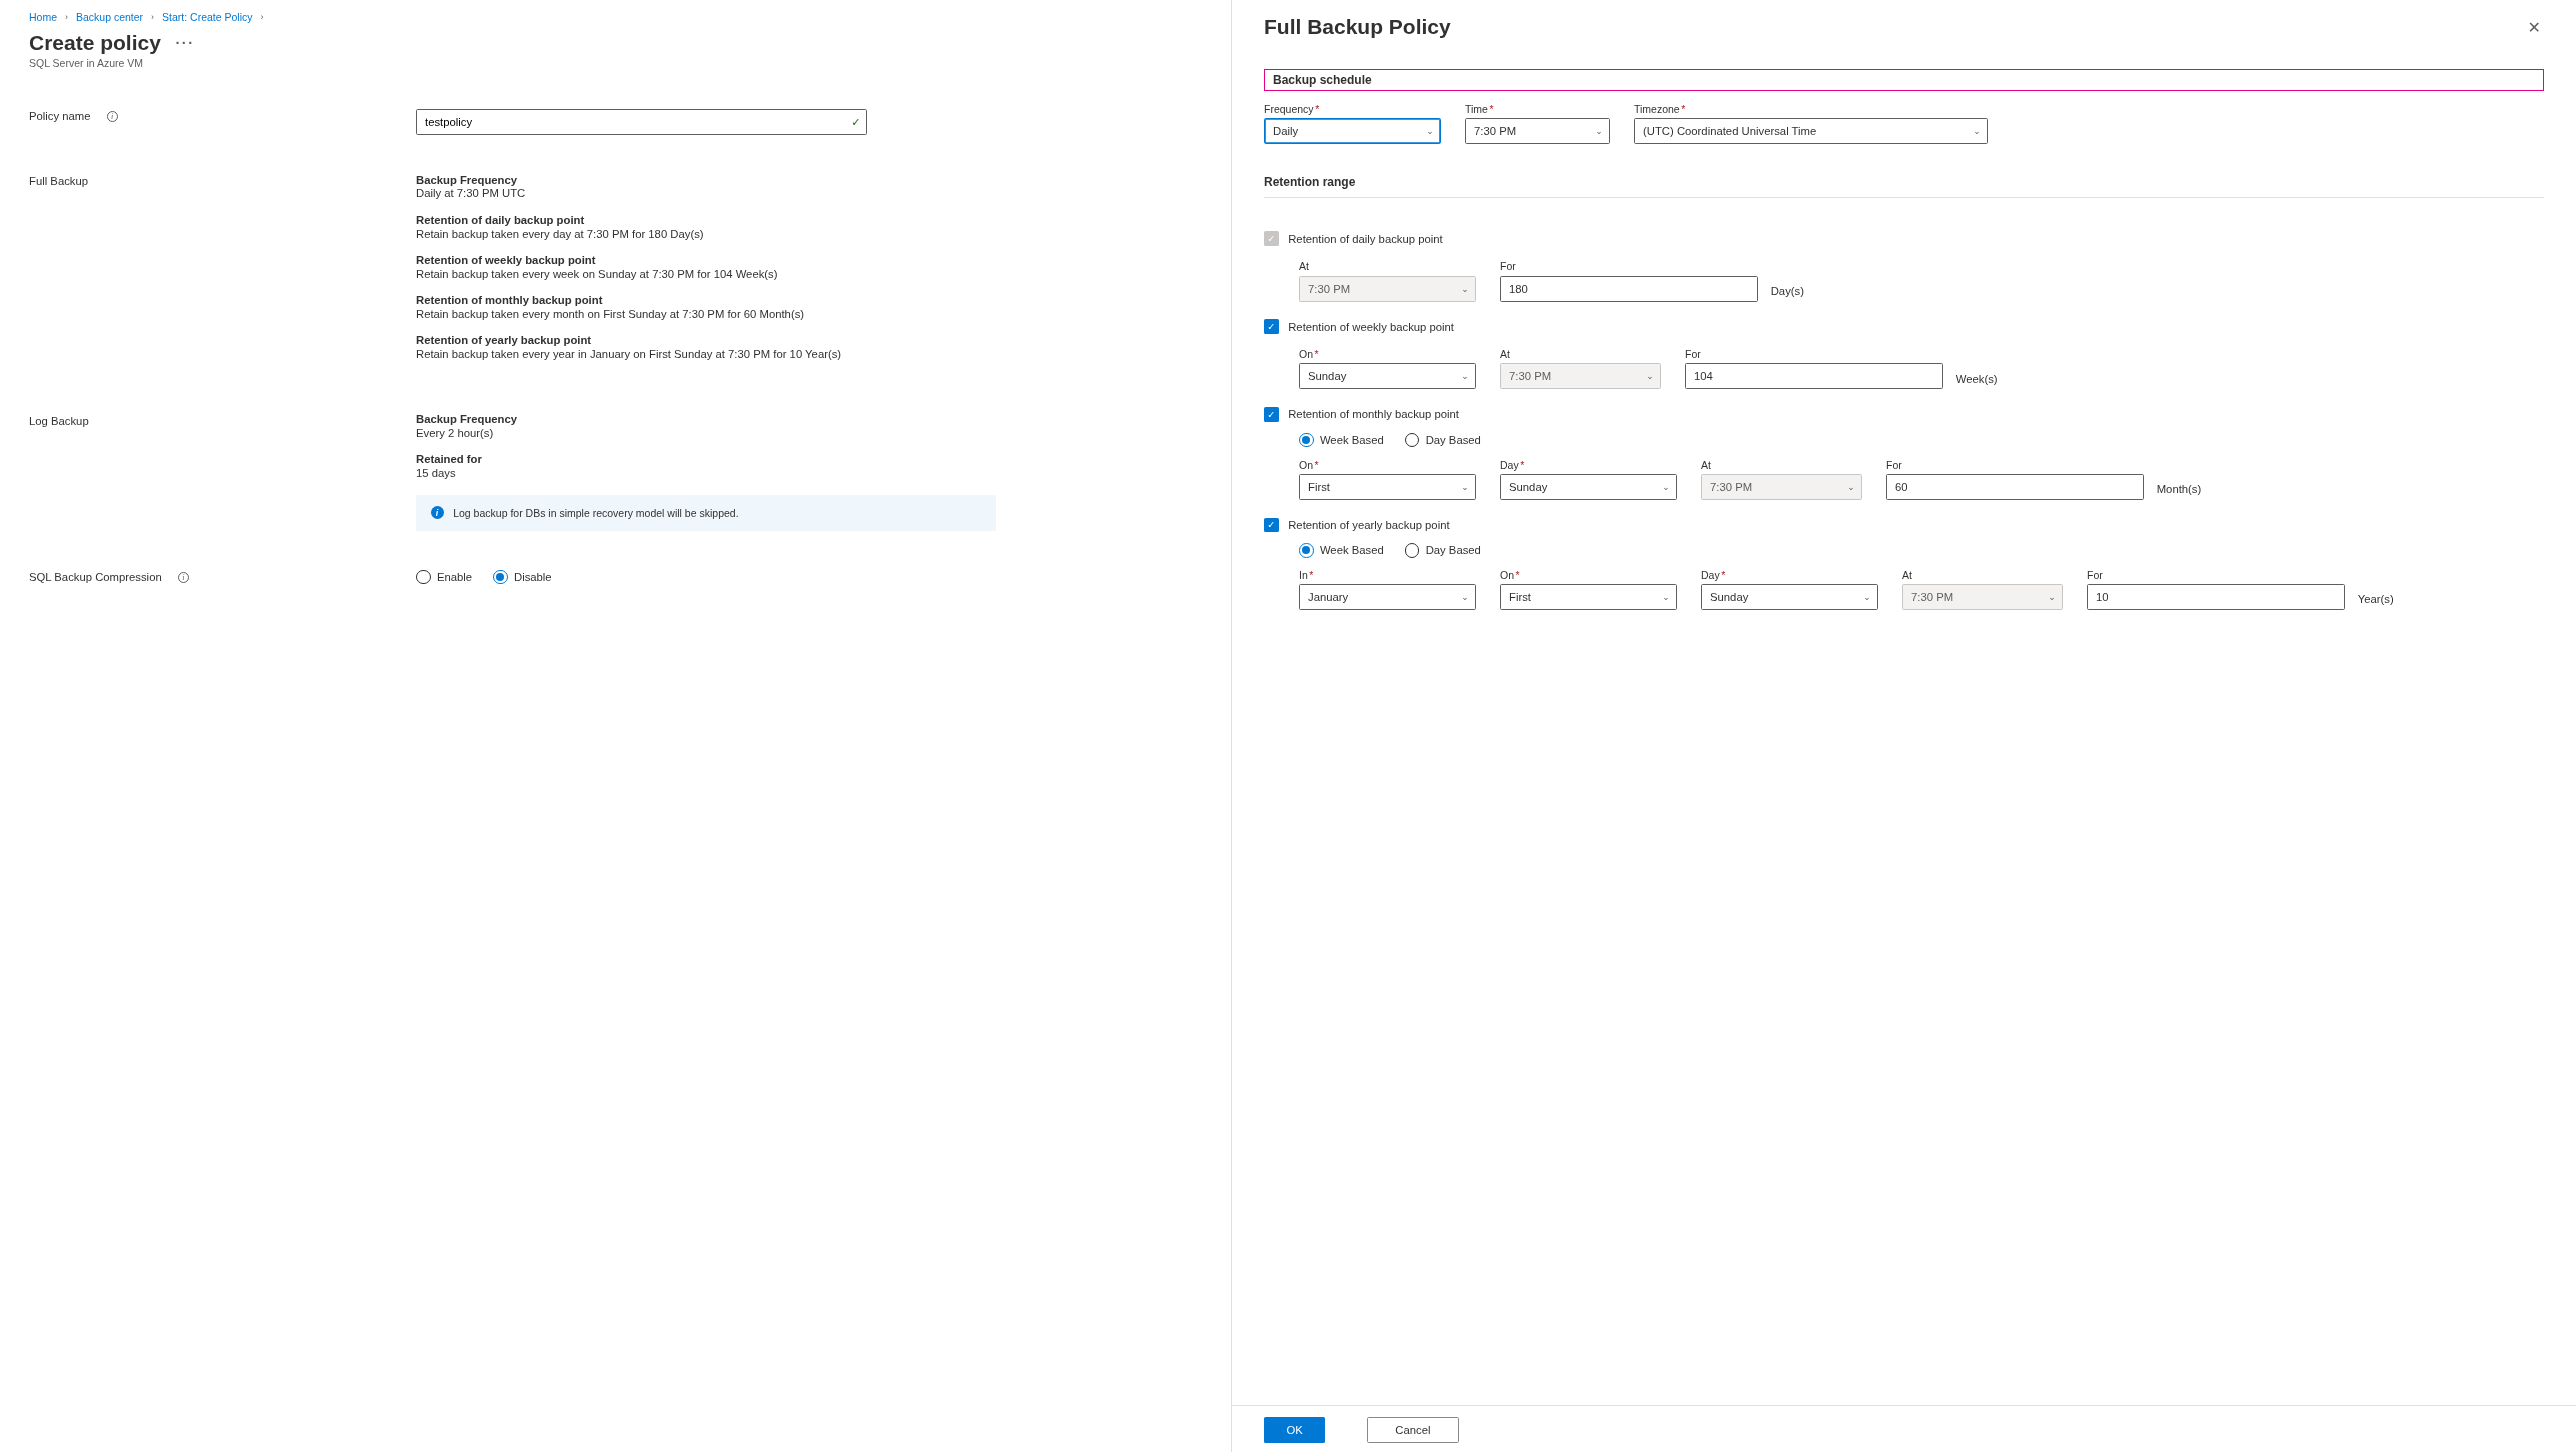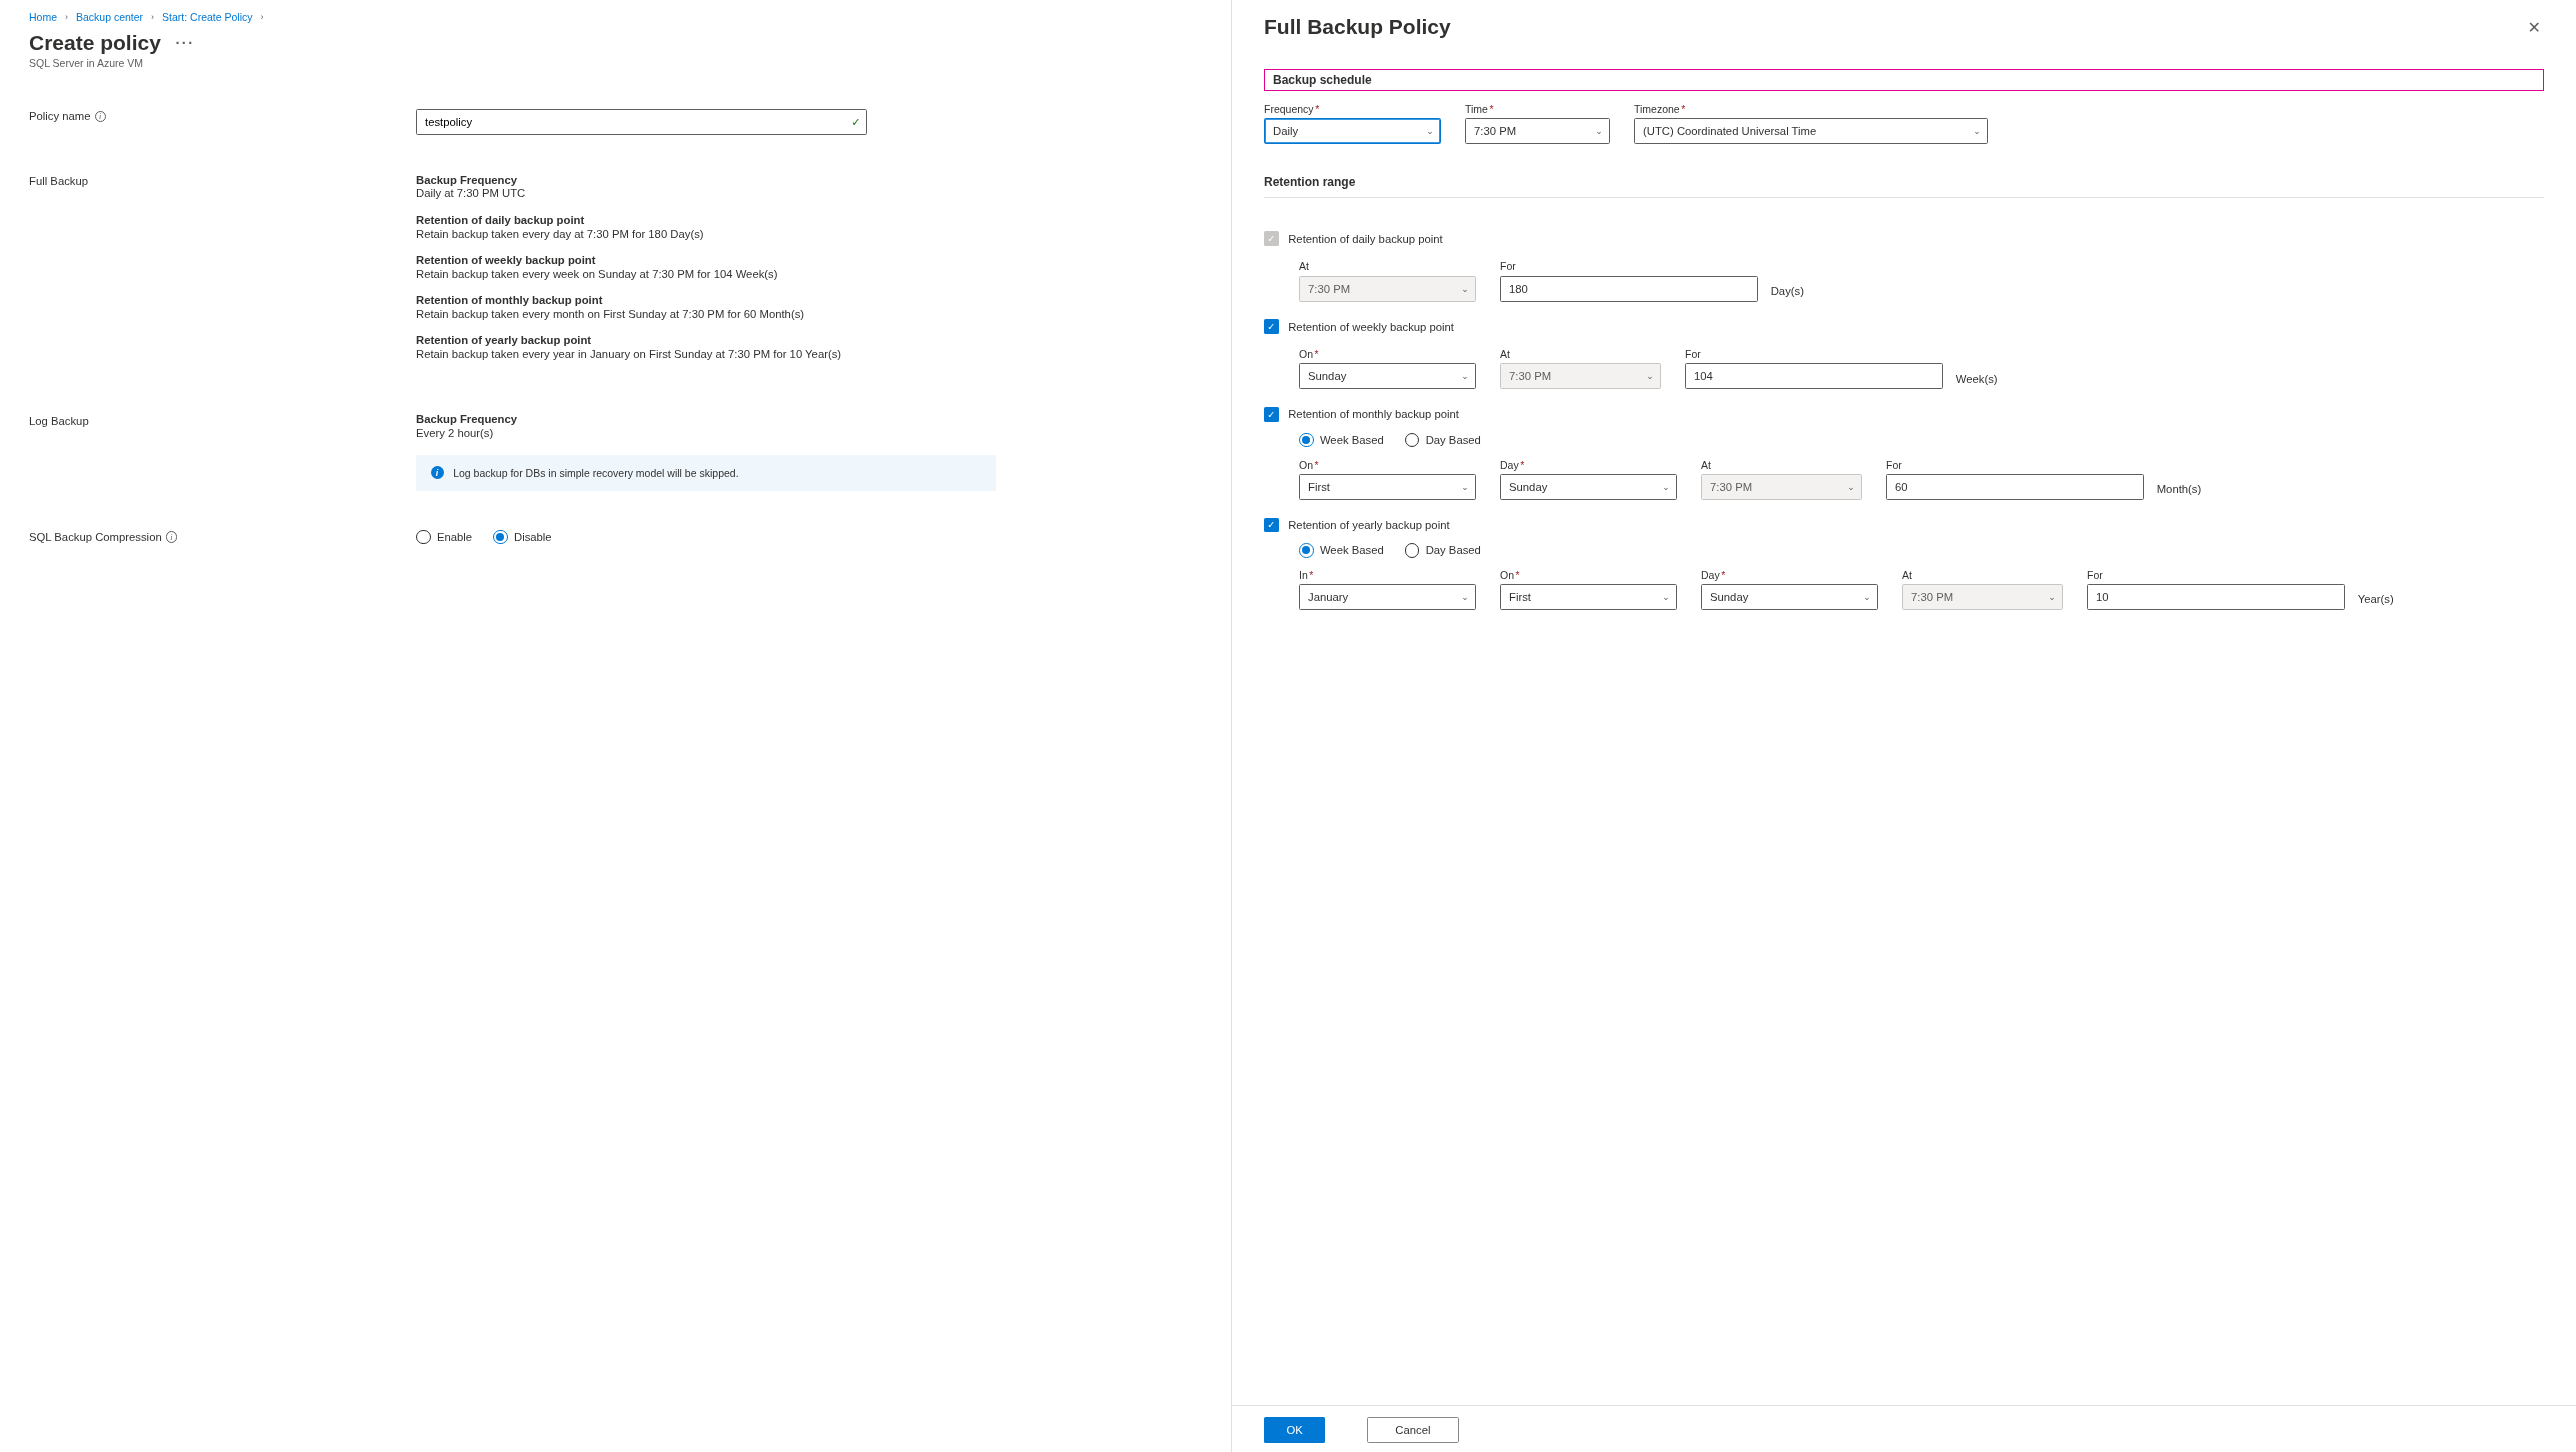--- a/index.html
+++ b/index.html
@@ -25,21 +25,21 @@
   
   .breadcrumb { display: flex; gap: 8px; align-items: center; font-size: 10.5px; margin-bottom: 3.2px;}
   .breadcrumb a { color: #0078d4; text-decoration: none; cursor: pointer;}
   .breadcrumb .chev { color: #605e5c; font-size: 8.9px;}
 
   h1.page-title { font-size: 21px; font-weight: 600; margin-top: 4.8px; display:flex; align-items:center; gap:14.5px;}
   .more-dots { font-size: 14.5px; color:#605e5c; cursor:pointer; letter-spacing:1.6px;}
   .subtitle { color: #605e5c; font-size: 10.5px; margin-top: 1.6px; margin-bottom: 40px;}
 
   .form-row { display: flex; align-items: flex-start; margin-bottom: 39px; }
-  .label-col { width: 387px; font-size: 11.3px; display:flex; align-items:center; gap:4px; padding-top:1.6px;}
+  .label-col { width: 387px; font-size: 11.3px; display:flex; align-items:center; gap:16px; padding-top:1.6px;}
   .value-col { flex: 1; }
   .info-icon {
     display:inline-flex; width:11.3px; height:11.3px; border:0.8px solid #605e5c;
     border-radius:50%; align-items:center; justify-content:center;
     font-size:8px; color:#605e5c; font-style:italic; font-family:serif;
   }
 
   .text-input {
     width: 451px; height: 26px; border: 0.8px solid #605e5c; border-radius:1.6px;
     padding: 0 27px 0 8px; font-size:11.3px; position:relative;
@@ -192,20 +192,24 @@
     </div>
   </div>
 
 
   <div class="form-row">
     <div class="label-col">Log Backup</div>
     <div class="value-col">
       <div class="summary-block">
         <div class="sb-title">Backup Frequency</div>
         <div class="sb-detail">Every 2 hour(s)</div>
+      </div>
+      <div class="summary-block">
+        <div class="sb-title">Retained for</div>
+        <div class="sb-detail">15 days</div>
       </div>
       <div class="info-banner">
         <span class="info-i">i</span>
         <span>Log backup for DBs in simple recovery model will be skipped.</span>
       </div>
     </div>
   </div>
 
   <div class="form-row">
     <div class="label-col">

